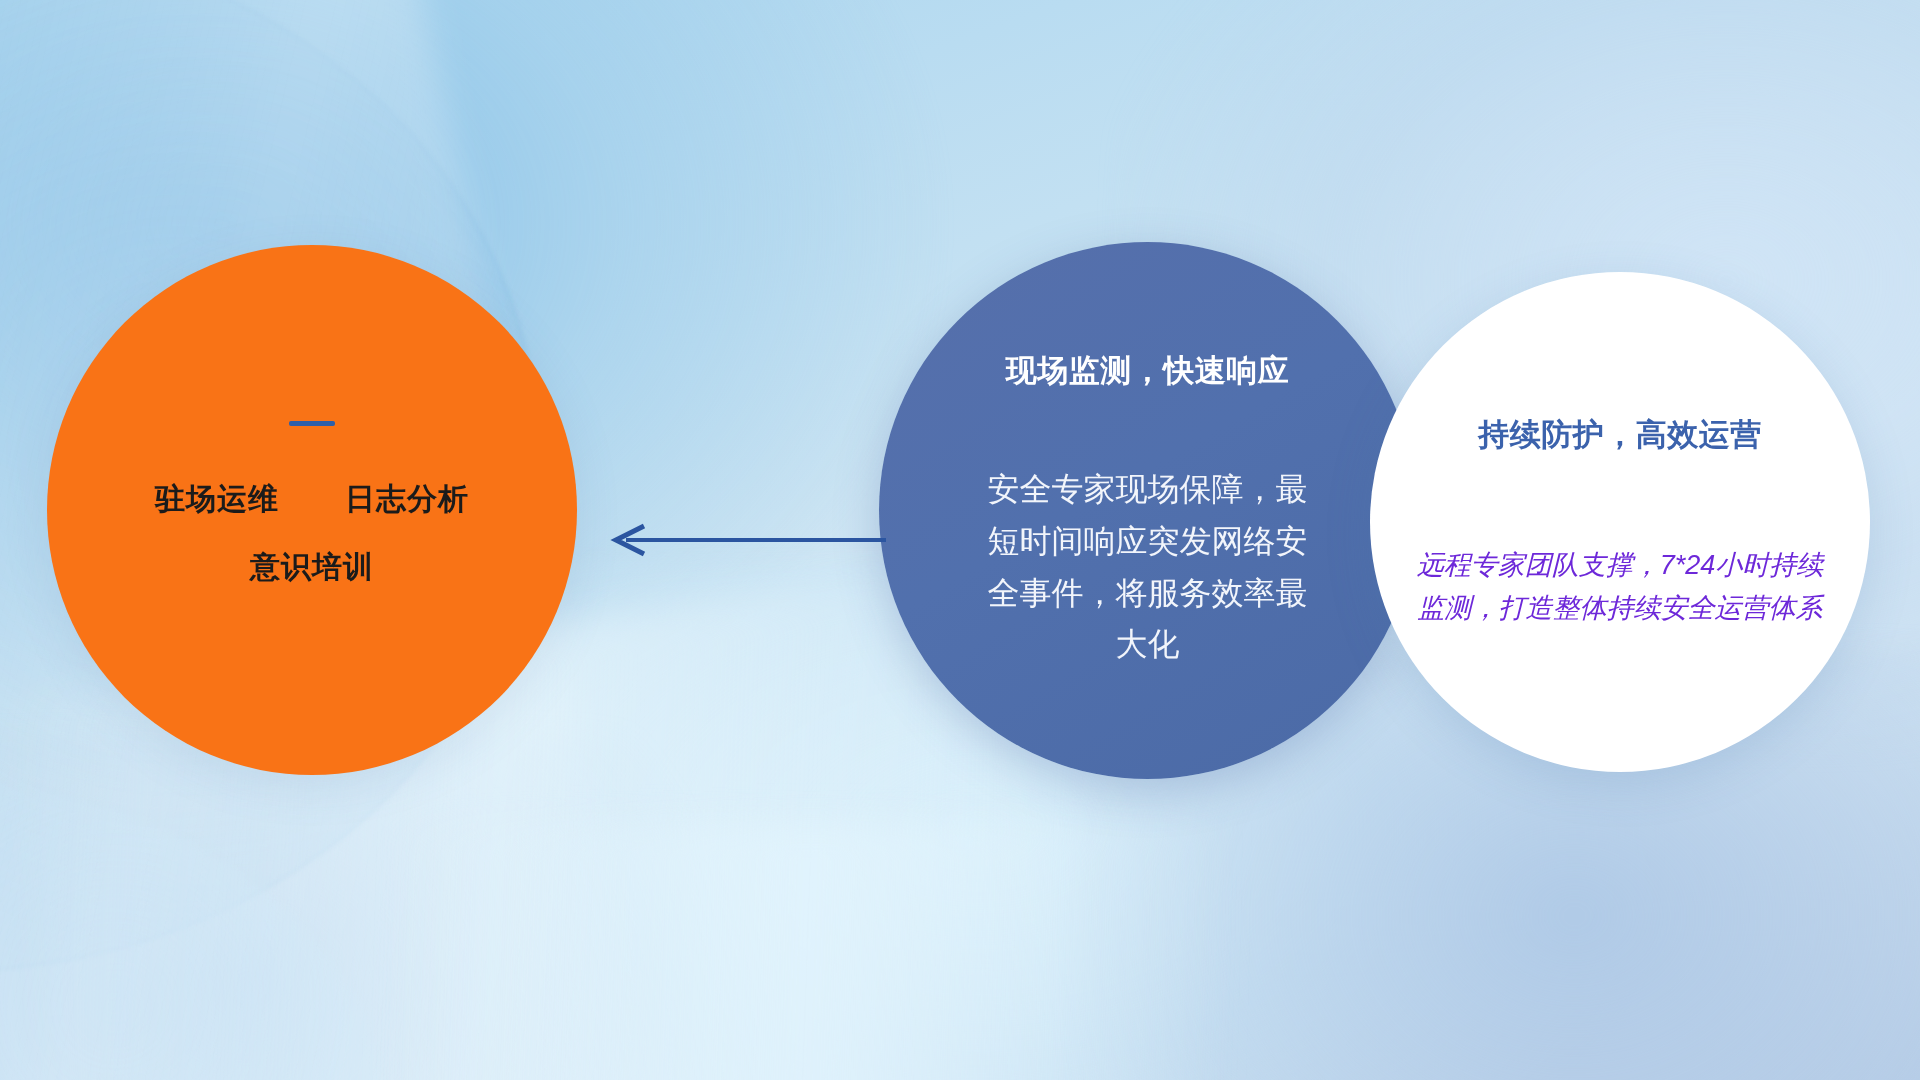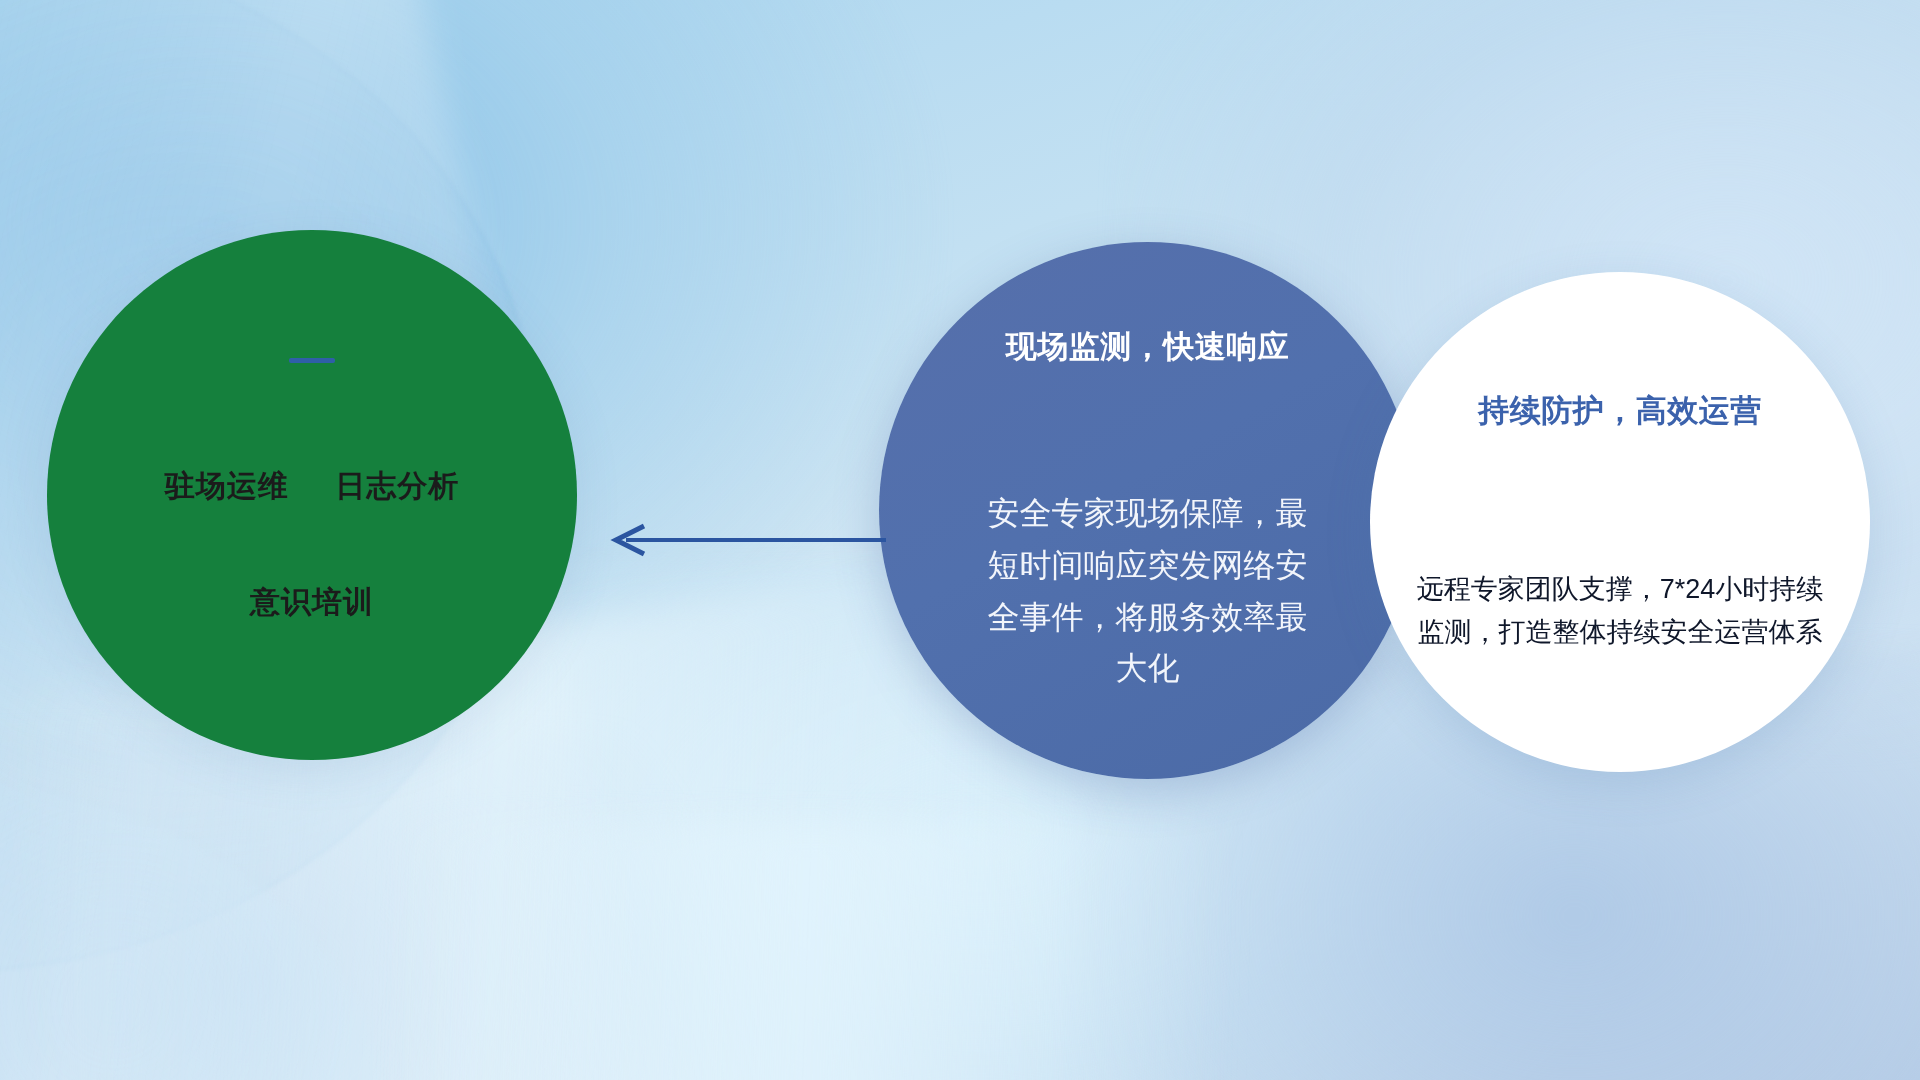--- a/index.html
+++ b/index.html
@@ -88,30 +88,30 @@
 
   
   .circle {
     position:absolute;
     border-radius:50%;
     display:flex;
     flex-direction:column;
     align-items:center;
     justify-content:center;
     text-align:center;
-    gap:48px;
   }
 
   
   #circle-left {
-    left:47px; top:230px;
+    left:47px; top:245px;
     width:530px; height:530px;
-    background:#15803d;
+    background:#f97316;
     box-shadow:0 10px 46px rgba(90,130,175,0.14);
     padding: 0 46px;
+    font-family: Liberation Mono, monospace;
   }
   #circle-left .dash {
     width:46px; height:5px;
     background:#2f5fa8;
     border-radius:2px;
     margin-bottom:60px;
   }
   #circle-left .kw-line {
     font-size:30px;
     font-weight:700;
@@ -162,23 +162,24 @@
     font-size:31px;
     font-weight:700;
     color:#3b62ac;
     letter-spacing:0.5px;
     white-space:nowrap;
     margin-bottom:88px;
   }
   #circle-right .body {
     font-size:27px;
     font-weight:400;
-    color:#0f172a;
+    color:#6d28d9;
     line-height:1.58;
     max-width:430px;
+    font-style:italic;
   }
 
   
   #arrow-connector {
     position:absolute;
     left:600px; top:518px;
     width:290px; height:44px;
     z-index:4;
   }
 </style>

